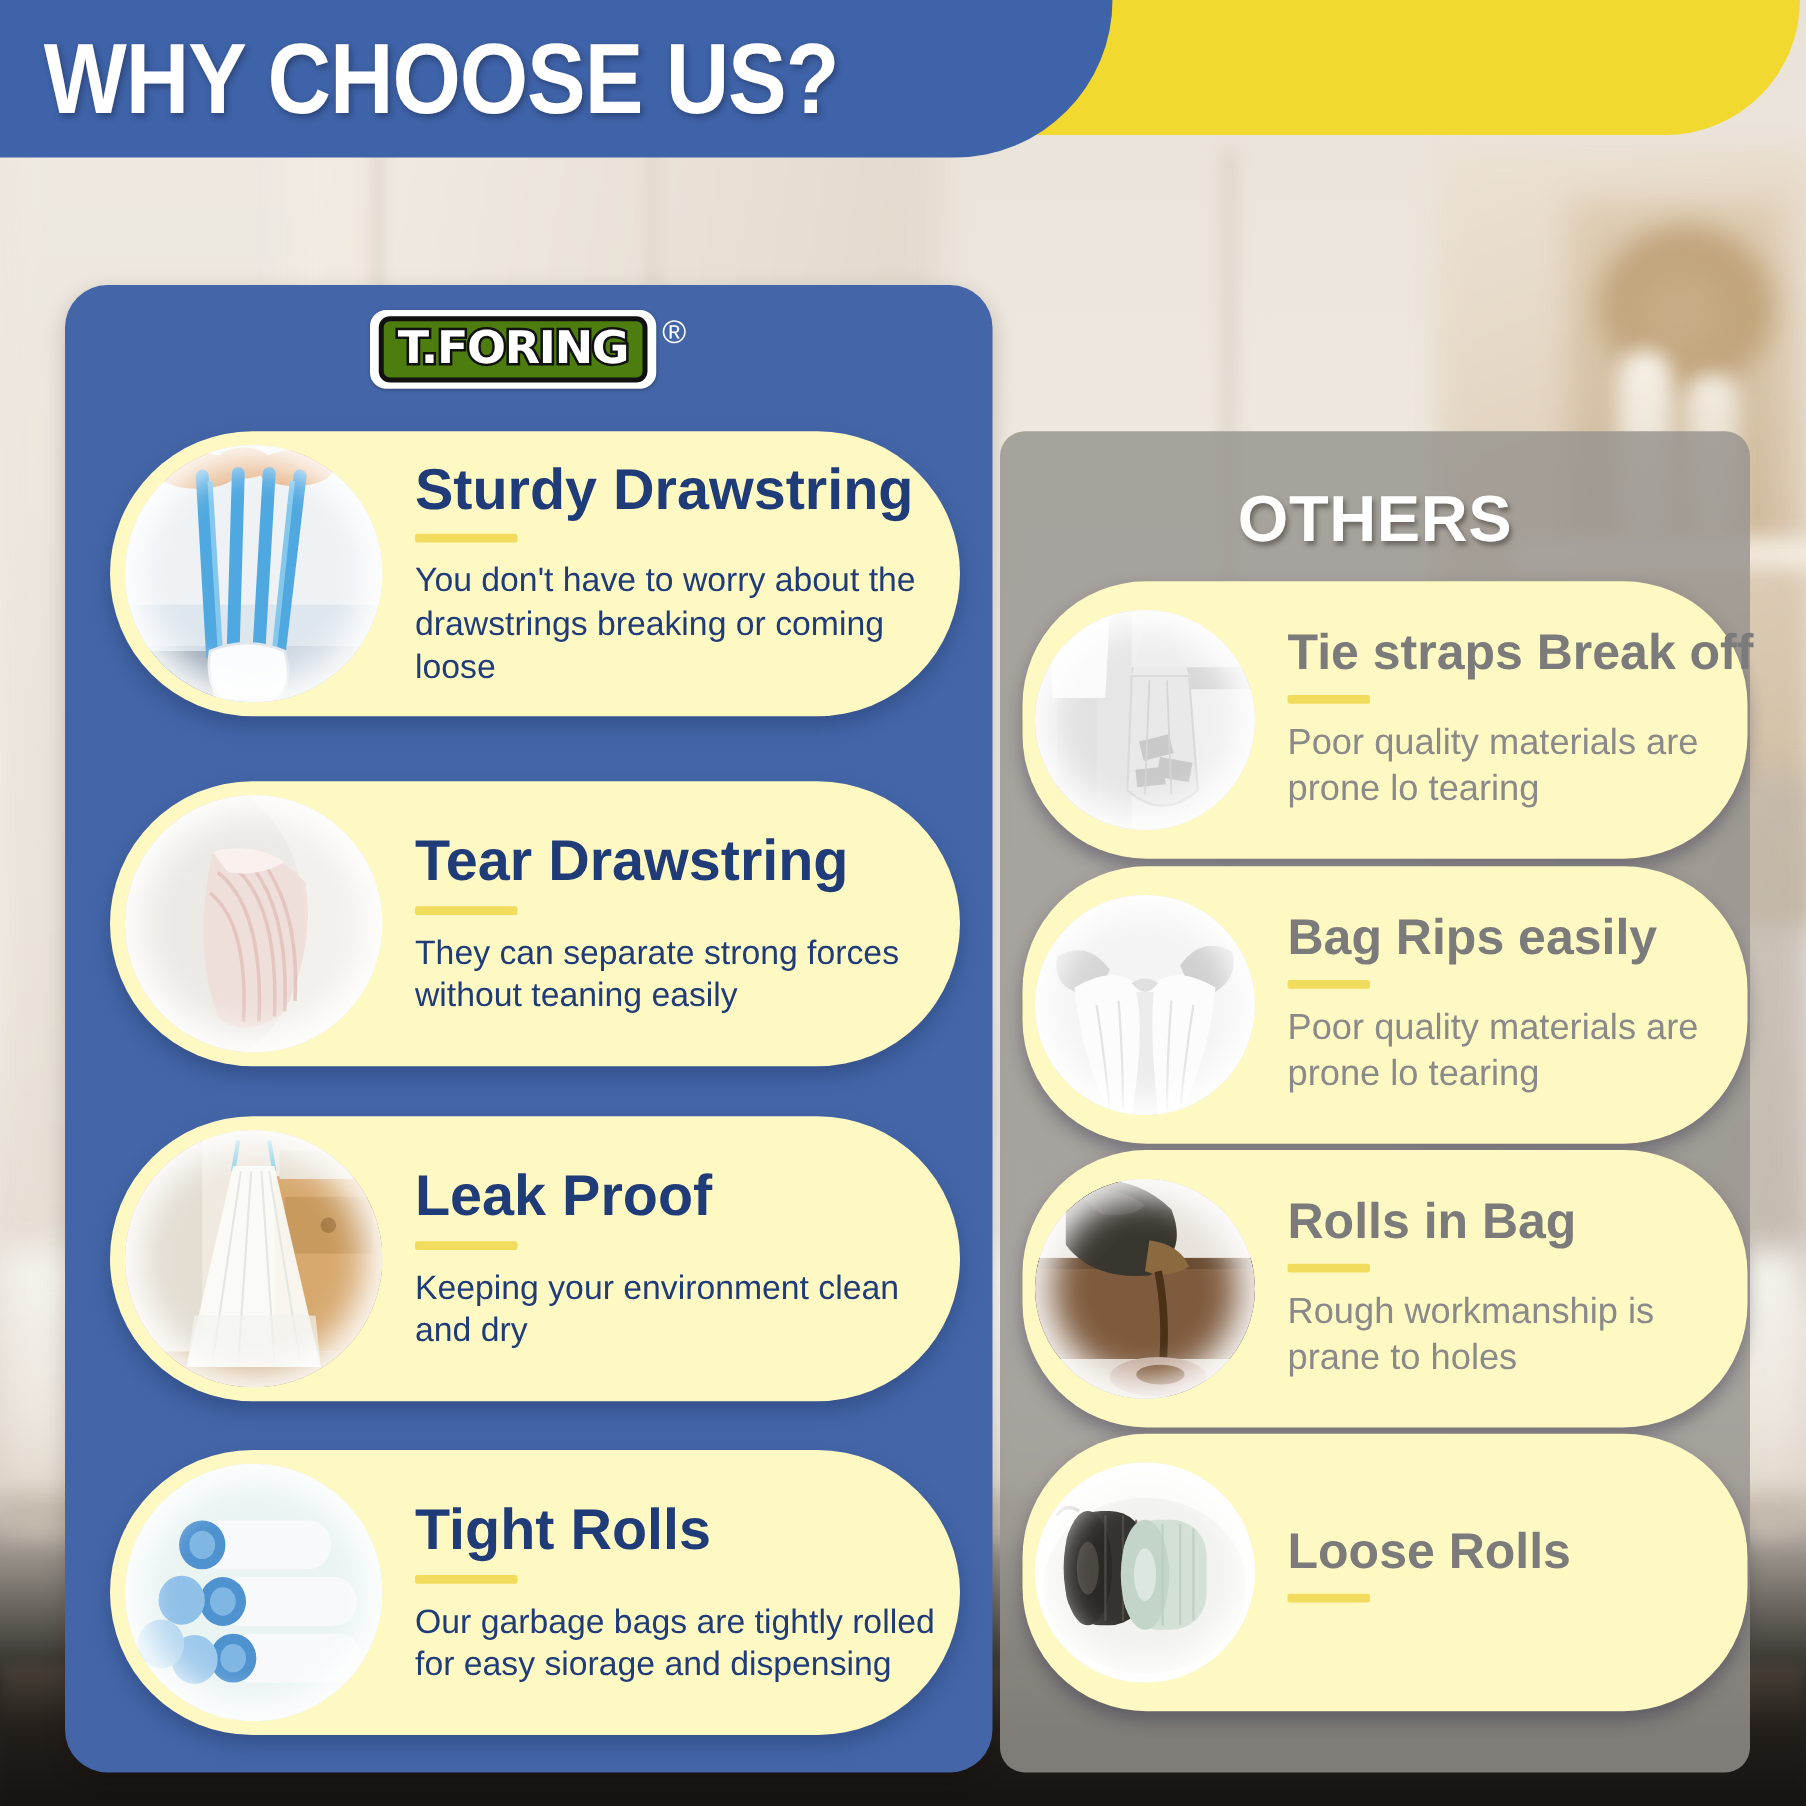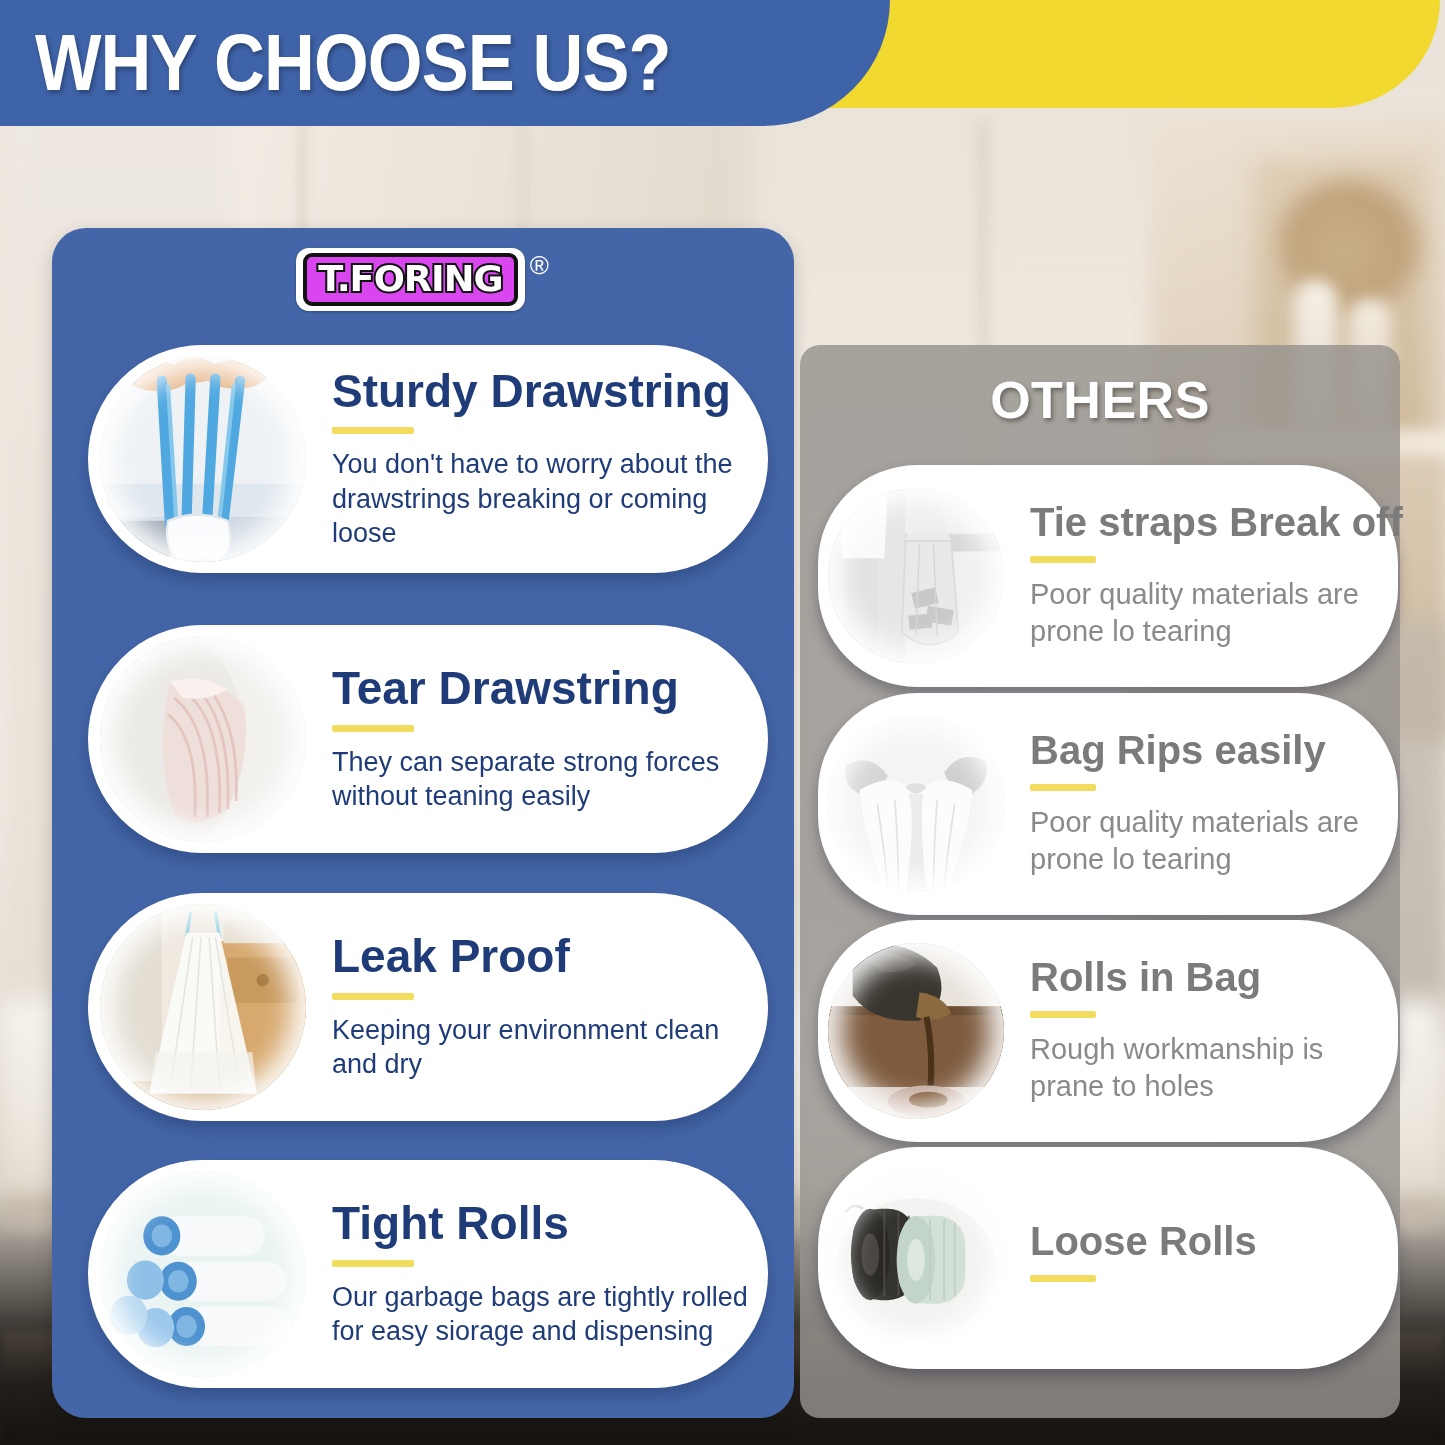--- a/index.html
+++ b/index.html
@@ -79,34 +79,34 @@
   
   .logo-wrap {
     position:absolute; left:296px; top:248px; z-index:6;
     display:flex; align-items:flex-start; gap:5px;
   }
   .logo-badge {
     background:#ffffff; border-radius:13px; padding:5px 7px;
     box-shadow:0 1px 3px rgba(0,0,0,.3);
   }
   .logo-inner {
-    background:#d946ef; border:4px solid #111; border-radius:9px;
+    background:#4d7c0f; border:4px solid #111; border-radius:9px;
     padding:4px 13px 5px 13px;
   }
   .logo-text {
     font-size:36px; font-weight:bold; color:#ffffff; letter-spacing:-1px;
     -webkit-text-stroke:4px #111; paint-order:stroke fill;
     font-family:"DejaVu Sans", sans-serif; line-height:1;
     transform:scaleX(1.02); display:block;
   }
   .logo-reg { color:#ffffff; font-size:26px; line-height:1; margin-top:4px; }
 
   
   .card {
-    position:absolute; z-index:6; background:#ffffff;
+    position:absolute; z-index:6; background:#fef9c3;
     display:flex; align-items:center;
   }
   .card-ours {
     left:88px; width:680px; height:228px; border-radius:114px;
     box-shadow:0 8px 16px rgba(12,26,64,.28);
   }
   .card-others {
     left:818px; width:580px; height:222px; border-radius:99px;
     box-shadow:0 7px 14px rgba(30,30,60,.35);
   }
@@ -130,21 +130,21 @@
   .t-ours { color:#1F3C79; font-size:46px; }
   .t-others { color:#7B7B7B; font-size:40px; }
   .divider { height:7px; border-radius:2px; background:#F2DC5E; margin:12px 0 13px 0; }
   .d-ours { width:82px; }
   .d-others { width:66px; }
   .card-desc { line-height:1.27; font-weight:normal; }
   .desc-ours { color:#1F3C79; font-size:27px; }
   .desc-others { color:#8A8A8A; font-size:29px; }
 
   .others-heading {
-    position:absolute; left:800px; top:370px; width:600px; z-index:6;
+    position:absolute; left:800px; top:386px; width:600px; z-index:6;
     text-align:center; color:#ffffff; font-size:52px; font-weight:bold;
     letter-spacing:.5px; text-shadow:2px 3px 4px rgba(60,55,50,.55);
   }
 </style>
 </head>
 <body>
 
 <div id="bg">
   <div class="layer bg-base"></div>
   <div class="layer bg-wallL"></div>

